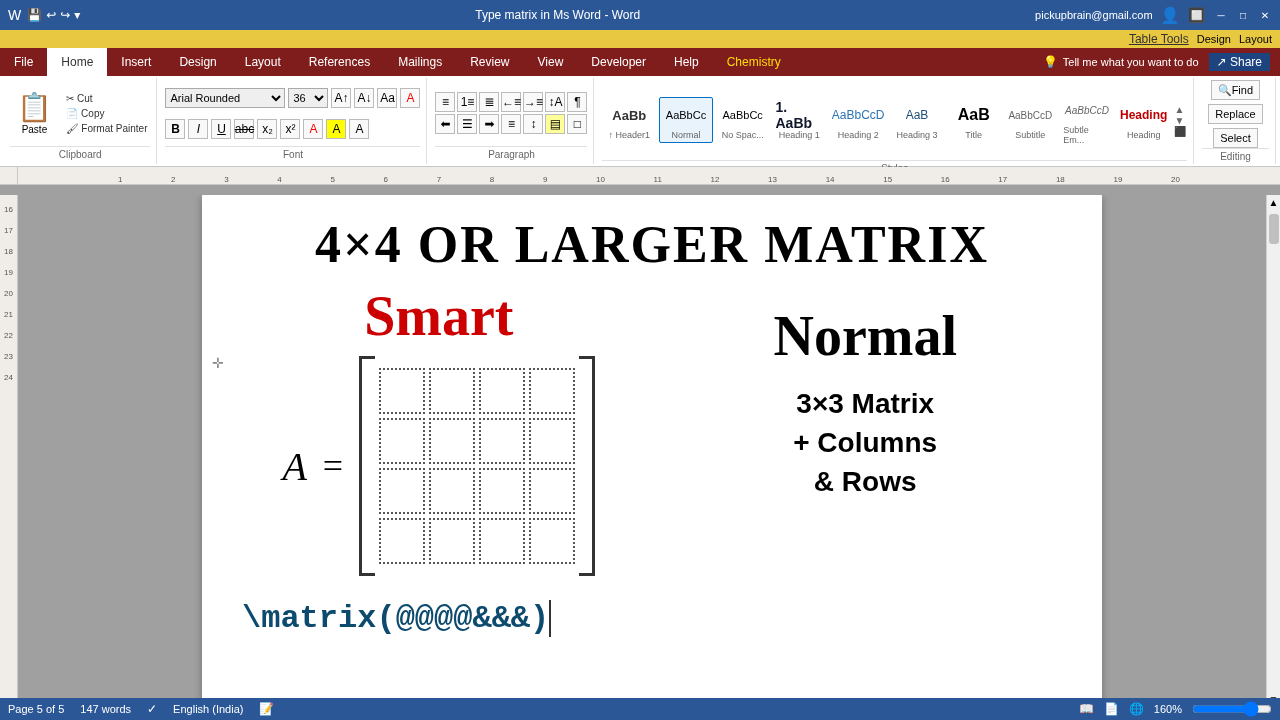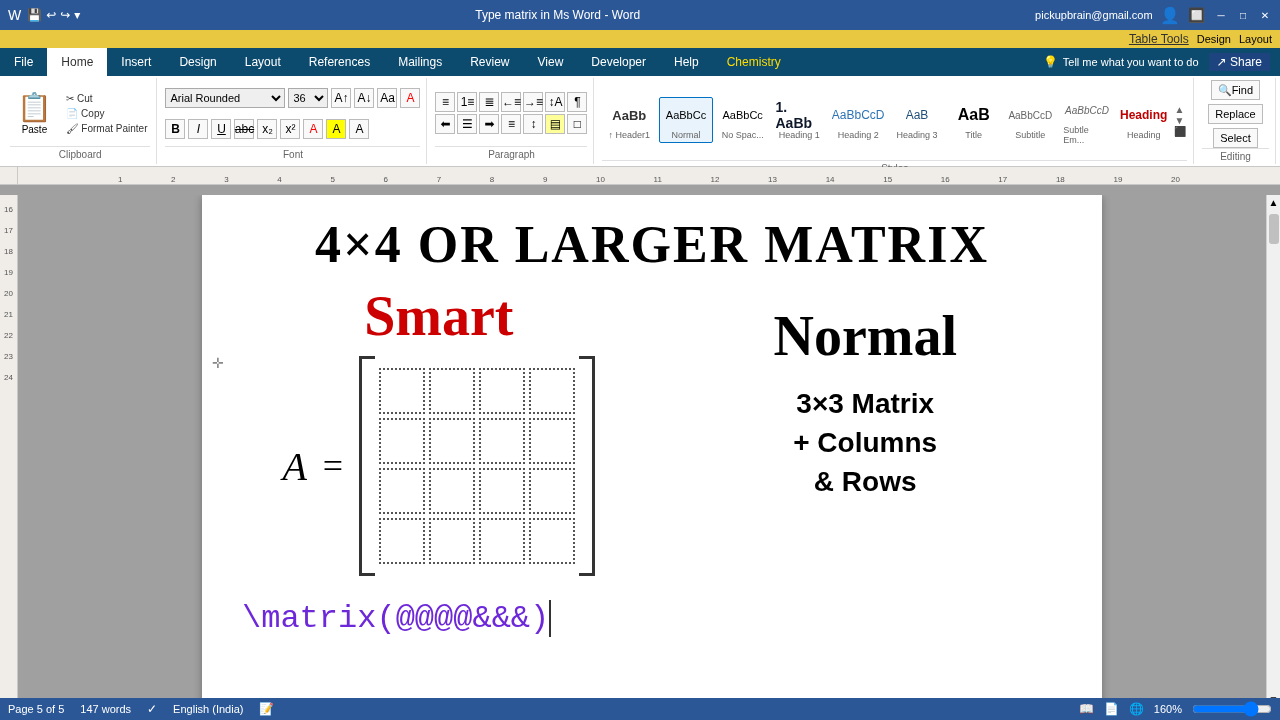--- a/index.html
+++ b/index.html
@@ -19,21 +19,21 @@
     .title-bar-left { display: flex; align-items: center; gap: 6px; }
     .title-bar-center { flex: 1; text-align: center; font-size: 12px; color: white; }
     .title-bar-right { display: flex; align-items: center; gap: 8px; }
     .win-btn { width: 14px; height: 14px; display: flex; align-items: center; justify-content: center; font-size: 10px; cursor: pointer; color: white; }
     .tb-icon { font-size: 14px; color: white; }
     .quick-access { display: flex; gap: 4px; align-items: center; }
     .qa-icon { font-size: 12px; color: white; cursor: pointer; }
 
     
     .ribbon { background: #fff; border-bottom: 1px solid #c8c8c8; }
-    .ribbon-tabs { display: flex; background: #0c4a6e; height: 28px; }
+    .ribbon-tabs { display: flex; background: #7f1d1d; height: 28px; }
     .ribbon-tab {
       padding: 0 14px;
       font-size: 12px;
       color: white;
       display: flex;
       align-items: center;
       cursor: pointer;
       height: 28px;
     }
     .ribbon-tab.active { background: #fff; color: #333; }
@@ -157,22 +157,22 @@
       width: 46px;
       height: 46px;
       border: 2px dotted #555;
       background: transparent;
     }
 
     .right-info { font-size: 28px; font-weight: bold; line-height: 1.4; text-align: center; margin-top: 16px; }
     .formula-text {
       font-family: 'Courier New', monospace;
       font-size: 32px;
-      font-weight: normal;
-      color: #6d28d9;
+      font-weight: bold;
+      color: #0c4a6e;
       border-right: 2px solid #333;
     }
 
     .editing-group { display: flex; gap: 8px; align-items: center; }
 
     .paragraph-group { display: flex; flex-direction: column; gap: 2px; }
     .para-row { display: flex; gap: 2px; }
 
     .styles-scroll { display: flex; flex-direction: column; justify-content: center; }
     .styles-arrow { font-size: 10px; cursor: pointer; color: #666; }

